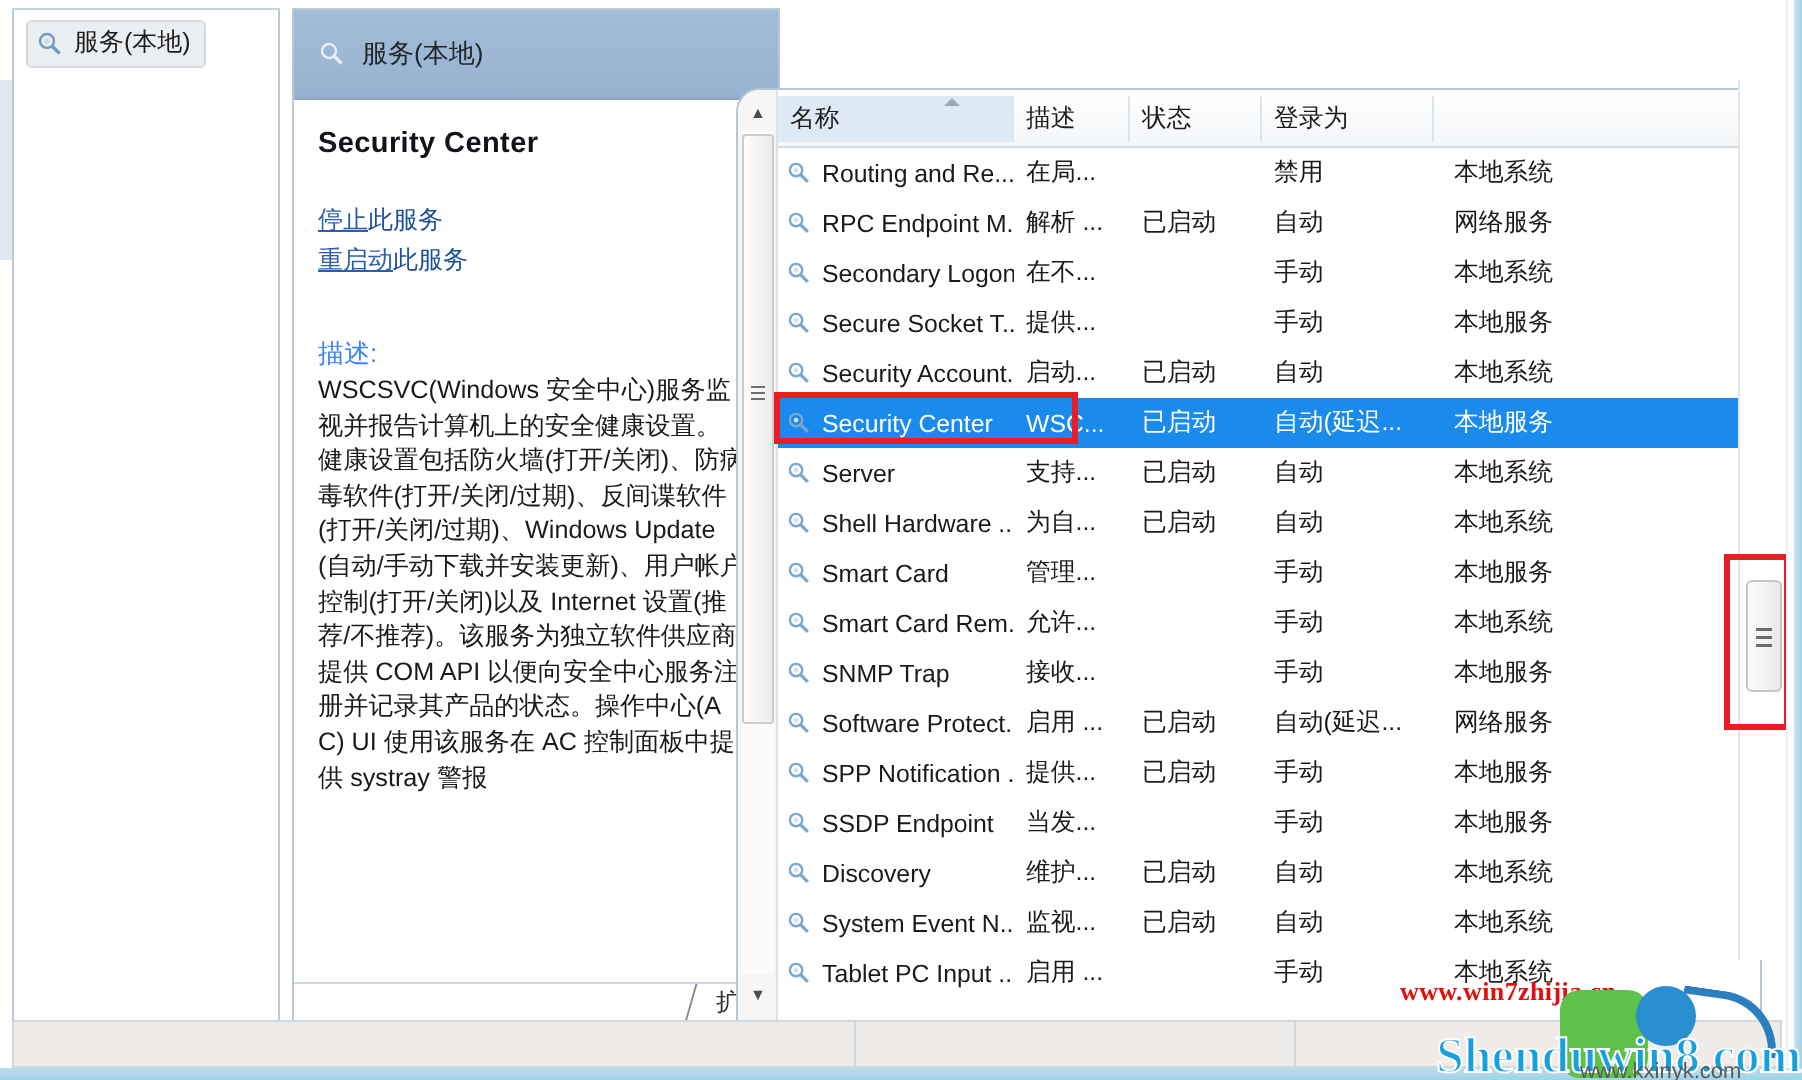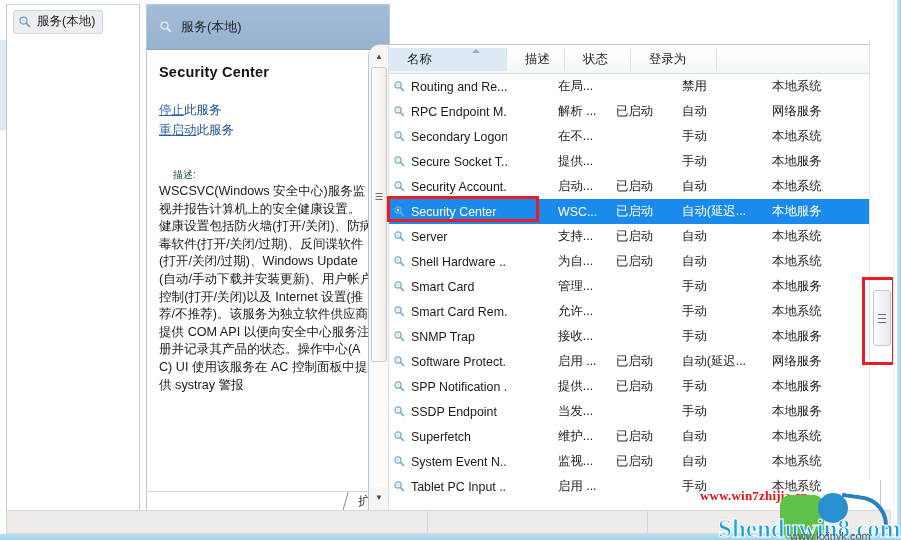--- a/index.html
+++ b/index.html
@@ -79,23 +79,22 @@
   .svc-link {
     display: block;
     font-size: 12.5px;
     color: #1b4f96;
     margin-bottom: 3px;
     cursor: pointer;
   }
   .svc-link .u { text-decoration: underline; color:#2a5fae; }
   .desc-label {
     margin-top: 30px;
-    font-size: 10px;
-    color: #14532d;
-    margin-left: 14px;
+    font-size: 13px;
+    color: #3b82f6;
   }
   .desc-text {
     font-size: 12.6px;
     line-height: 17.6px;
     color: #1a1a1a;
     width: 214px;
     word-break: break-all;
     margin-top: 1px;
   }
   
@@ -158,21 +157,21 @@
     overflow: hidden;
   }
   .lp-header {
     position:absolute; left:20px; top:0; right:0; height:29px;
     display:flex; align-items:center;
     background: linear-gradient(180deg,#ffffff 0%,#f3f6f9 100%);
     border-bottom: 1px solid #d5dde5;
   }
   .col {
     font-size: 12.4px; color:#1c1c1c;
-    padding-left: 18px;
+    padding-left: 6px;
     height: 23px; line-height: 23px;
     border-right: 1px solid #dde4ea;
     position: relative;
     overflow:hidden; white-space:nowrap;
   }
   .col.sorted {
     background:#ddeaf6;
     border-bottom: 0;
   }
   .col .sortmark {
@@ -194,21 +193,21 @@
   .row {
     display:flex; align-items:center;
     height: 25px;
     font-size: 12.4px;
     color: #1a1a1a;
     white-space: nowrap;
   }
   .row.sel { background:#1a8bec; color:#ffffff; }
   .cell { padding-left:6px; overflow:hidden; white-space:nowrap; }
   .cell.name { width:118px; display:flex; align-items:center; gap:4px; padding-left:4px; }
-  .cell.desc { width:58px;margin-left:45px; }
+  .cell.desc { width:58px; }
   .cell.stat { width:66px; }
   .cell.start{ width:90px; }
   .cell.logon{ width:86px; }
 
   
   .lp-scroll {
     position:absolute; left:0; top:0; width:20px; height:100%;
     background:#f6f6f6;
     border-right:1px solid #e0e0e0;
   }
@@ -641,21 +640,21 @@
         </div>
         <div class="row">
           <div class="cell name">
             <span class="svc-icon"><svg viewBox="0 0 16 16" width="13" height="13">
                 <g fill="none" stroke="#7aa7cf" stroke-width="1.5">
                   <circle cx="6.2" cy="6.2" r="3.8"></circle>
                   <line x1="9.1" y1="9.1" x2="13.4" y2="13.4" stroke-width="2"></line>
                 </g>
                 <circle cx="6.2" cy="6.2" r="1.5" fill="#cfe2f3"></circle>
               </svg></span>
-            <span>Superfetch</span>
+            <span>Discovery</span>
           </div>
           <div class="cell desc"><span>维护...</span></div>
           <div class="cell stat"><span>已启动</span></div>
           <div class="cell start"><span>自动</span></div>
           <div class="cell logon"><span>本地系统</span></div>
         </div>
         <div class="row">
           <div class="cell name">
             <span class="svc-icon"><svg viewBox="0 0 16 16" width="13" height="13">
                 <g fill="none" stroke="#7aa7cf" stroke-width="1.5">

